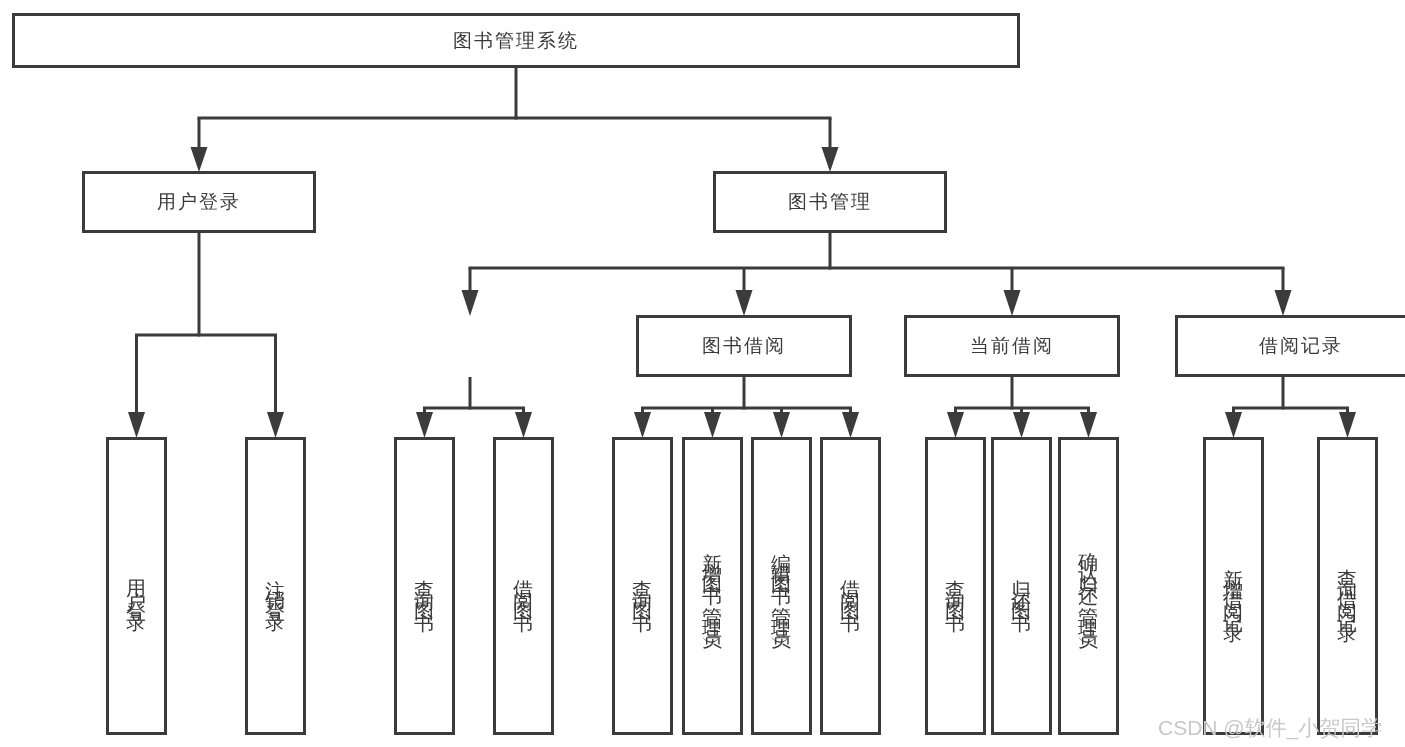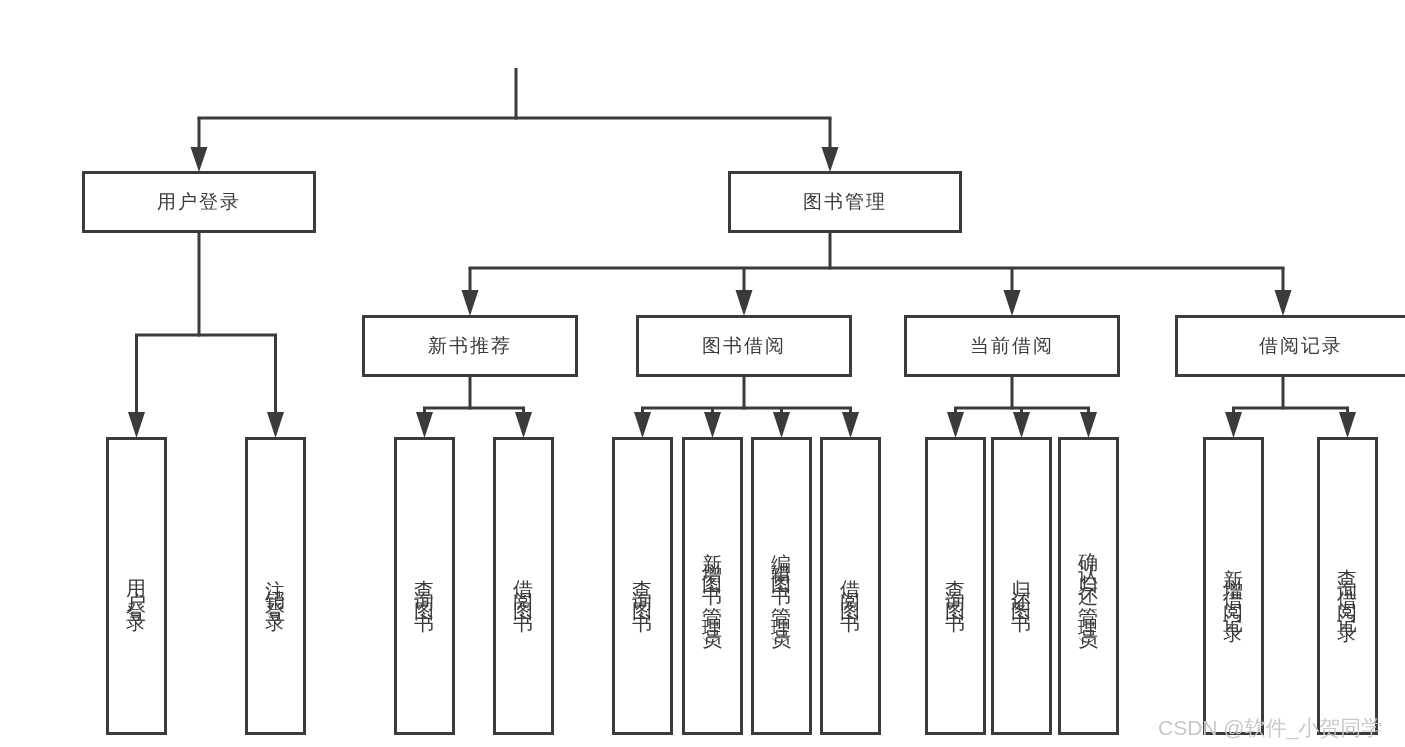--- a/index.html
+++ b/index.html
@@ -119,31 +119,31 @@
     <polygon points="1080,412 1097,412 1088.5,438"></polygon>
 
     <line x1="1283" y1="377" x2="1283" y2="409.5"></line>
     <line x1="1232" y1="408" x2="1349" y2="408"></line>
     <line x1="1233.5" y1="408" x2="1233.5" y2="415"></line>
     <polygon points="1225,412 1242,412 1233.5,438"></polygon>
     <line x1="1347.5" y1="408" x2="1347.5" y2="415"></line>
     <polygon points="1339,412 1356,412 1347.5,438"></polygon>
   </svg>
 
+  <div class="hbox root-box">
+    <span>图书管理系统</span>
+  </div>
 
   <div class="hbox lvl" style="left:82px;top:171px;width:234px;">
     <span>用户登录</span>
   </div>
-  <div class="hbox lvl" style="left:713px;top:171px;width:234px;margin-left:15px;">
+  <div class="hbox lvl" style="left:713px;top:171px;width:234px;">
     <span>图书管理</span>
   </div>
 
-  <div class="hbox lvl" style="left:362px;top:315px;width:216px;">
-    <span>新书推荐</span>
-  </div>
   <div class="hbox lvl" style="left:904px;top:315px;width:216px;">
     <span>当前借阅</span>
   </div>
   <div class="hbox lvl" style="left:636px;top:315px;width:216px;">
     <span>图书借阅</span>
   </div>
   <div class="hbox lvl" style="left:1175px;top:315px;width:252px;">
     <span>借阅记录</span>
   </div>
 

